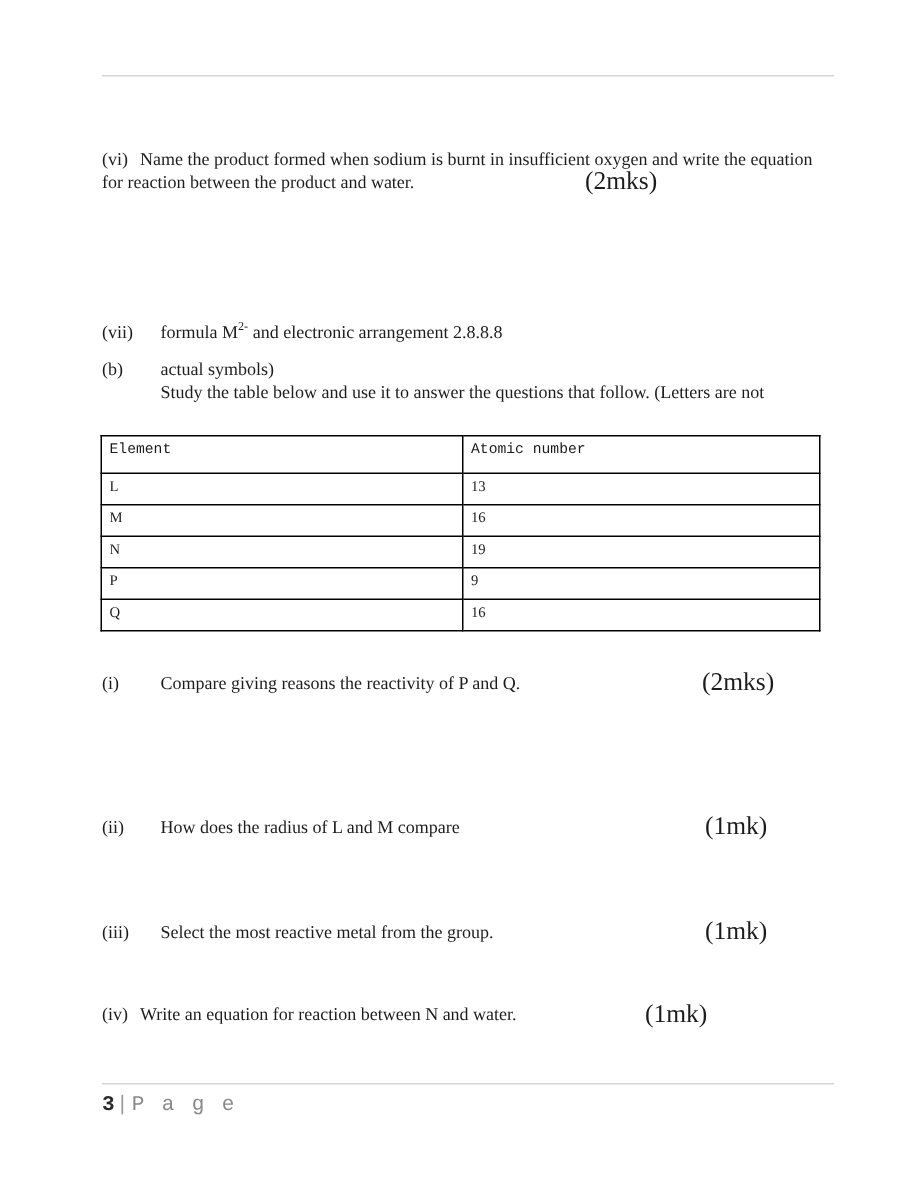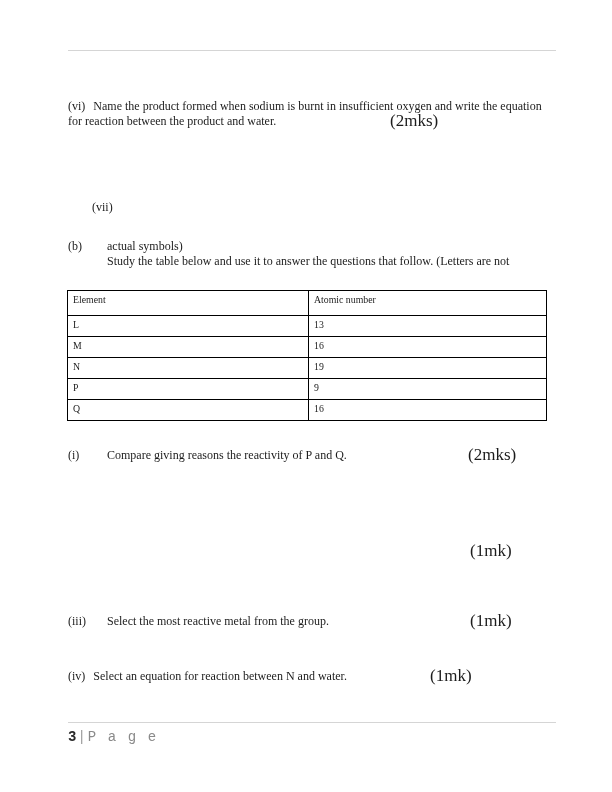--- a/index.html
+++ b/index.html
@@ -87,21 +87,21 @@
     border: 1px solid #000000;
     padding: 3px 0 0 5px;
     vertical-align: top;
     font-weight: normal;
     text-align: left;
     height: 21px;
     box-sizing: border-box;
   }
   .elements-table .col-element { width: 241px; }
   .elements-table .col-atomic  { width: 238px; }
-  .elements-table tr.head td { height: 25px; }
+  .elements-table tr.head td { height: 25px; font-family: Liberation Mono, monospace; }
 
   
   .footer-rule {
     position: absolute;
     left: 68px;
     top: 722px;
     width: 488px;
     height: 1px;
     background: #d5d5d5;
   }
@@ -139,23 +139,24 @@
   <div class="header-rule"></div>
 
   <div class="q-block q-inline" style="top:99px;">
     <span>(vi)</span>
     <span class="nbsp-gap"></span><span>Name the product formed when sodium is burnt in insufficient oxygen and write the   equation</span>
     <br>
     <span>for reaction between the product and water.</span>
   </div>
   <div class="marks-abs" style="left:390px; top:113.5px;">(2mks)</div>
 
-  <div class="q-block q-hang" style="top:200px;margin-left:24px;">
+  <div class="q-block q-hang" style="top:214px;">
     <span class="label">(vii)</span>
     <span class="body">
+      <span class="line"><span>formula M</span><sup>2-</sup><span> and electronic arrangement 2.8.8.8</span></span>
     </span>
   </div>
 
   <div class="q-block q-hang" style="top:239px;">
     <span class="label">(b)</span>
     <span class="body">
       <span class="line">actual symbols)</span>
       <span class="line">Study the table below and use it to answer the questions that follow.  (Letters are not</span>
     </span>
   </div>
@@ -188,31 +189,35 @@
       </tr>
     </tbody>
   </table>
 
   <div class="q-block q-hang" style="top:448px;">
     <span class="label">(i)</span>
     <span class="body">Compare giving reasons the reactivity of P and Q.</span>
   </div>
   <div class="marks-abs" style="left:468px; top:448px;">(2mks)</div>
 
+  <div class="q-block q-hang" style="top:544px;">
+    <span class="label">(ii)</span>
+    <span class="body">How does the radius of L and M compare</span>
+  </div>
   <div class="marks-abs" style="left:470px; top:544px;">(1mk)</div>
 
   <div class="q-block q-hang" style="top:614px;">
     <span class="label">(iii)</span>
     <span class="body">Select the most reactive metal from the group.</span>
   </div>
   <div class="marks-abs" style="left:470px; top:614px;">(1mk)</div>
 
   <div class="q-block q-inline" style="top:669px;">
     <span>(iv)</span>
-    <span class="nbsp-gap"></span><span>Select an equation for reaction between N and water.</span>
+    <span class="nbsp-gap"></span><span>Write an equation for reaction between N and water.</span>
   </div>
   <div class="marks-abs" style="left:430px; top:669px;">(1mk)</div>
 
   <div class="footer-rule"></div>
   <div class="footer">
     <span class="pagenum">3</span><span class="sep">|</span><span>P a g e</span>
   </div>
 
 </div>
 

